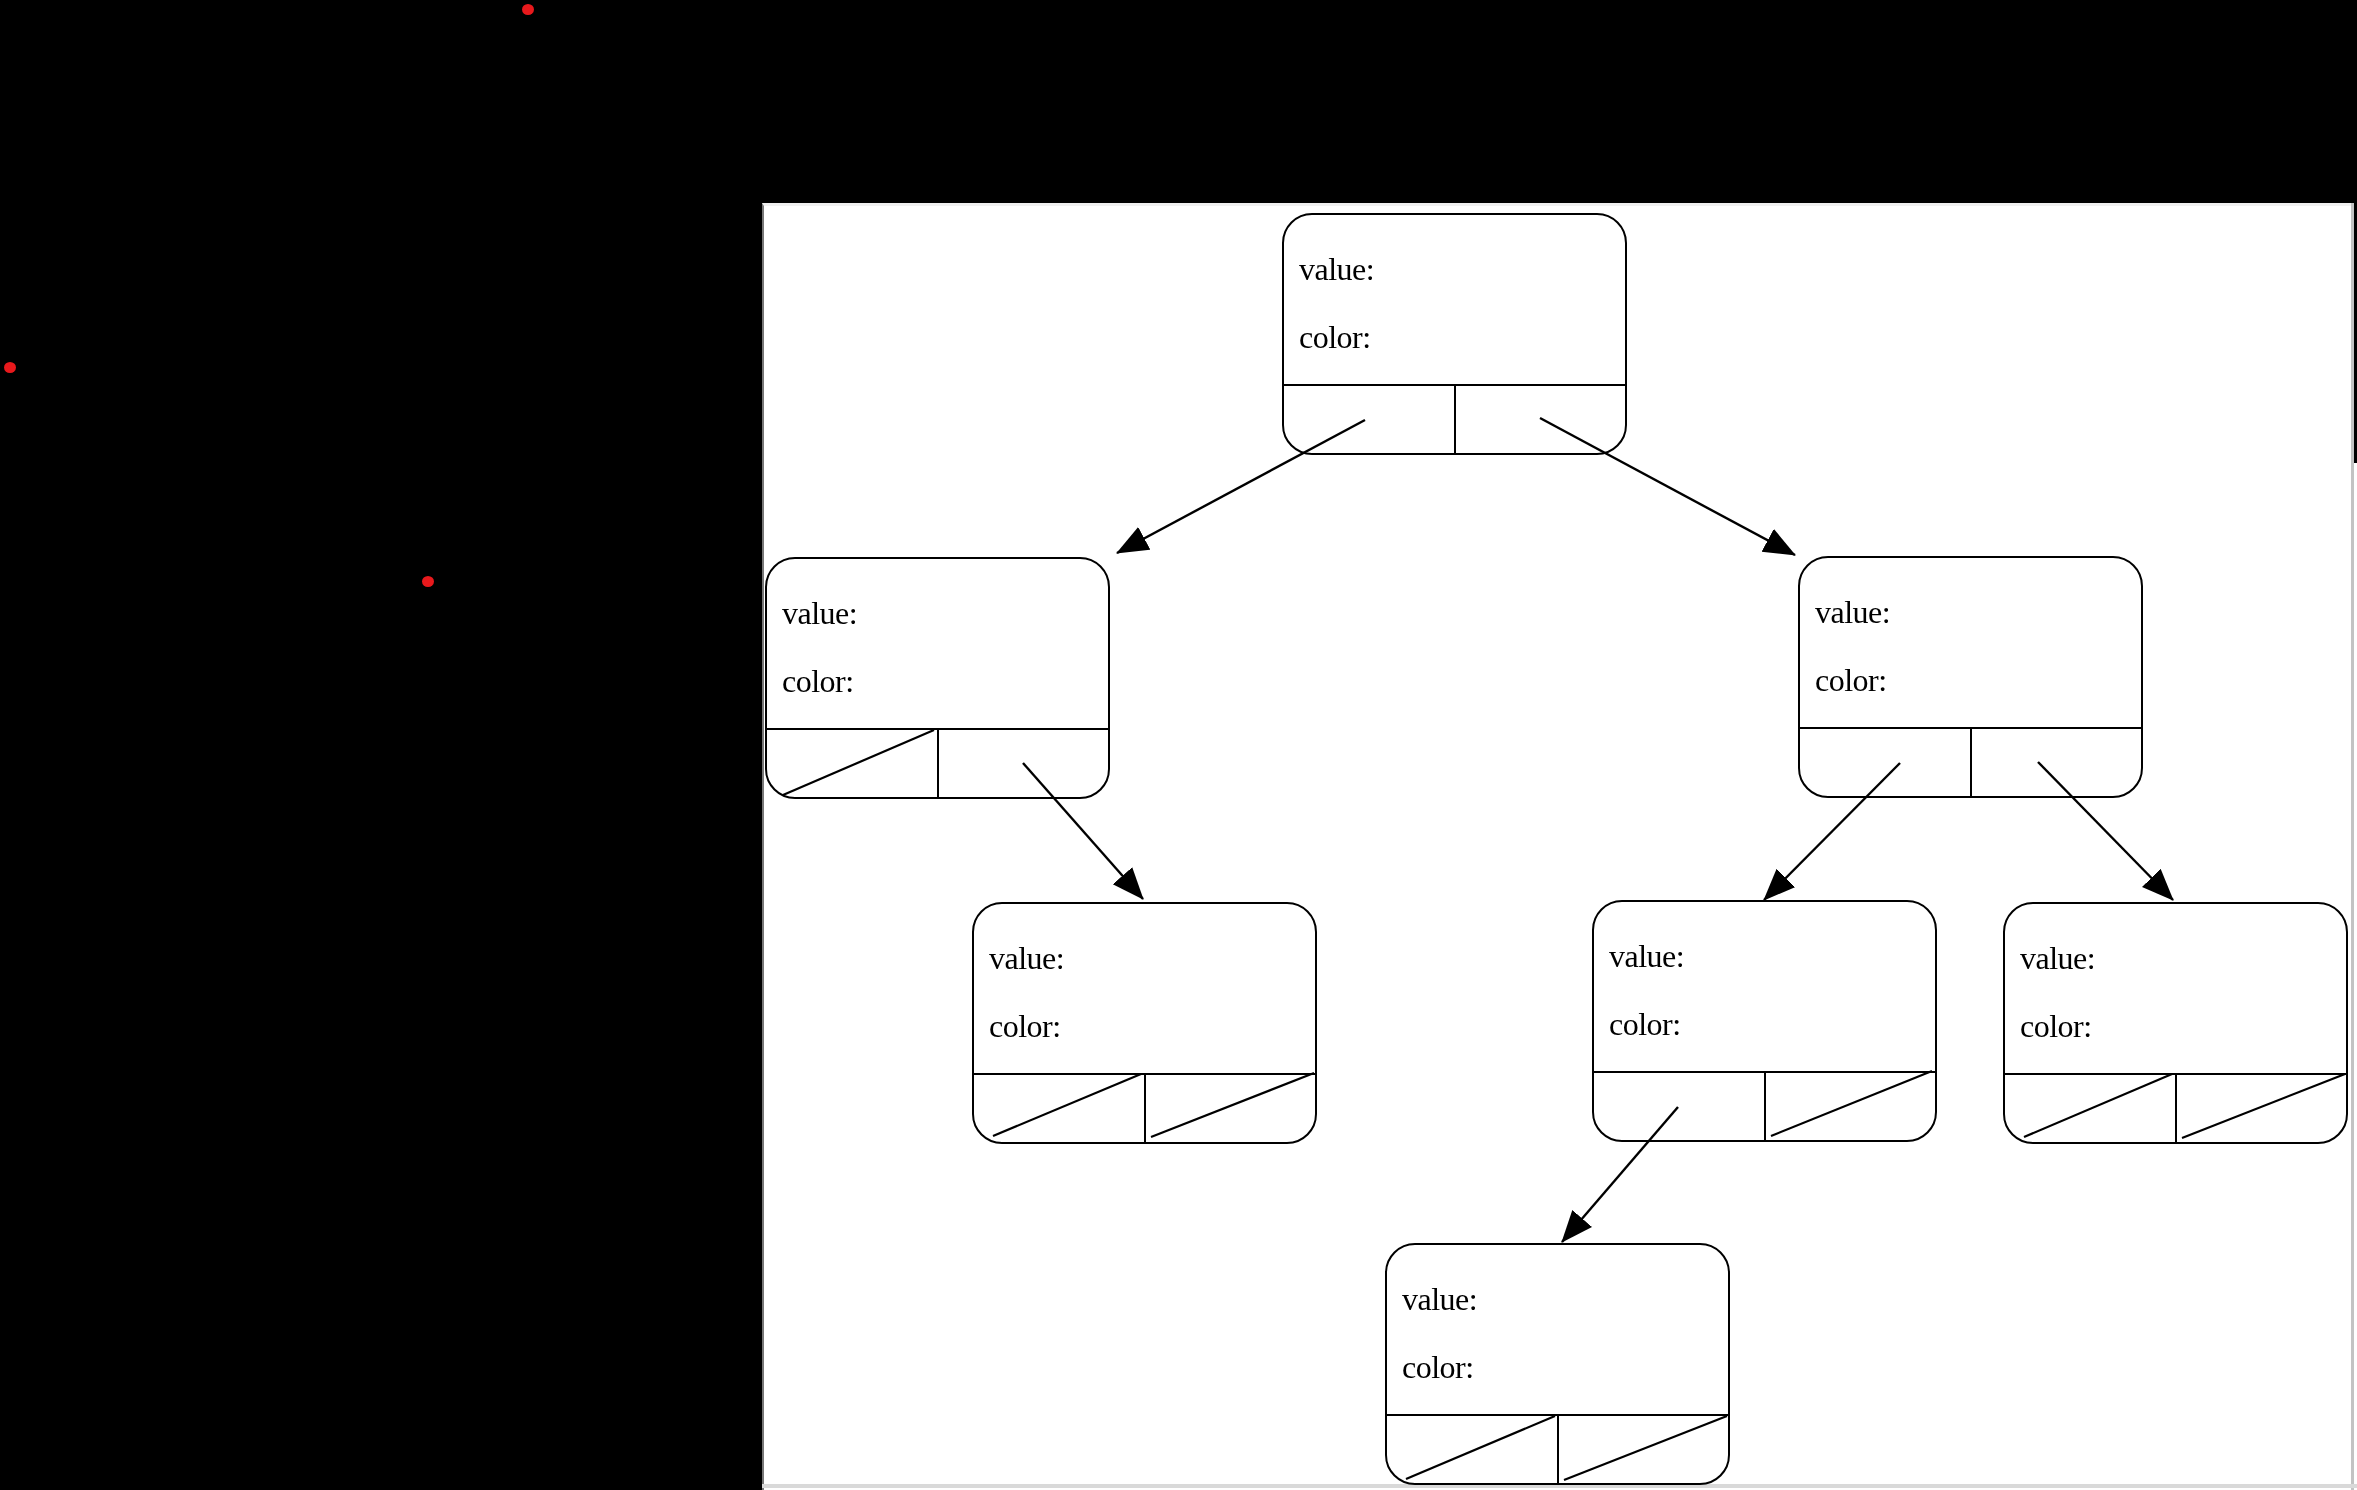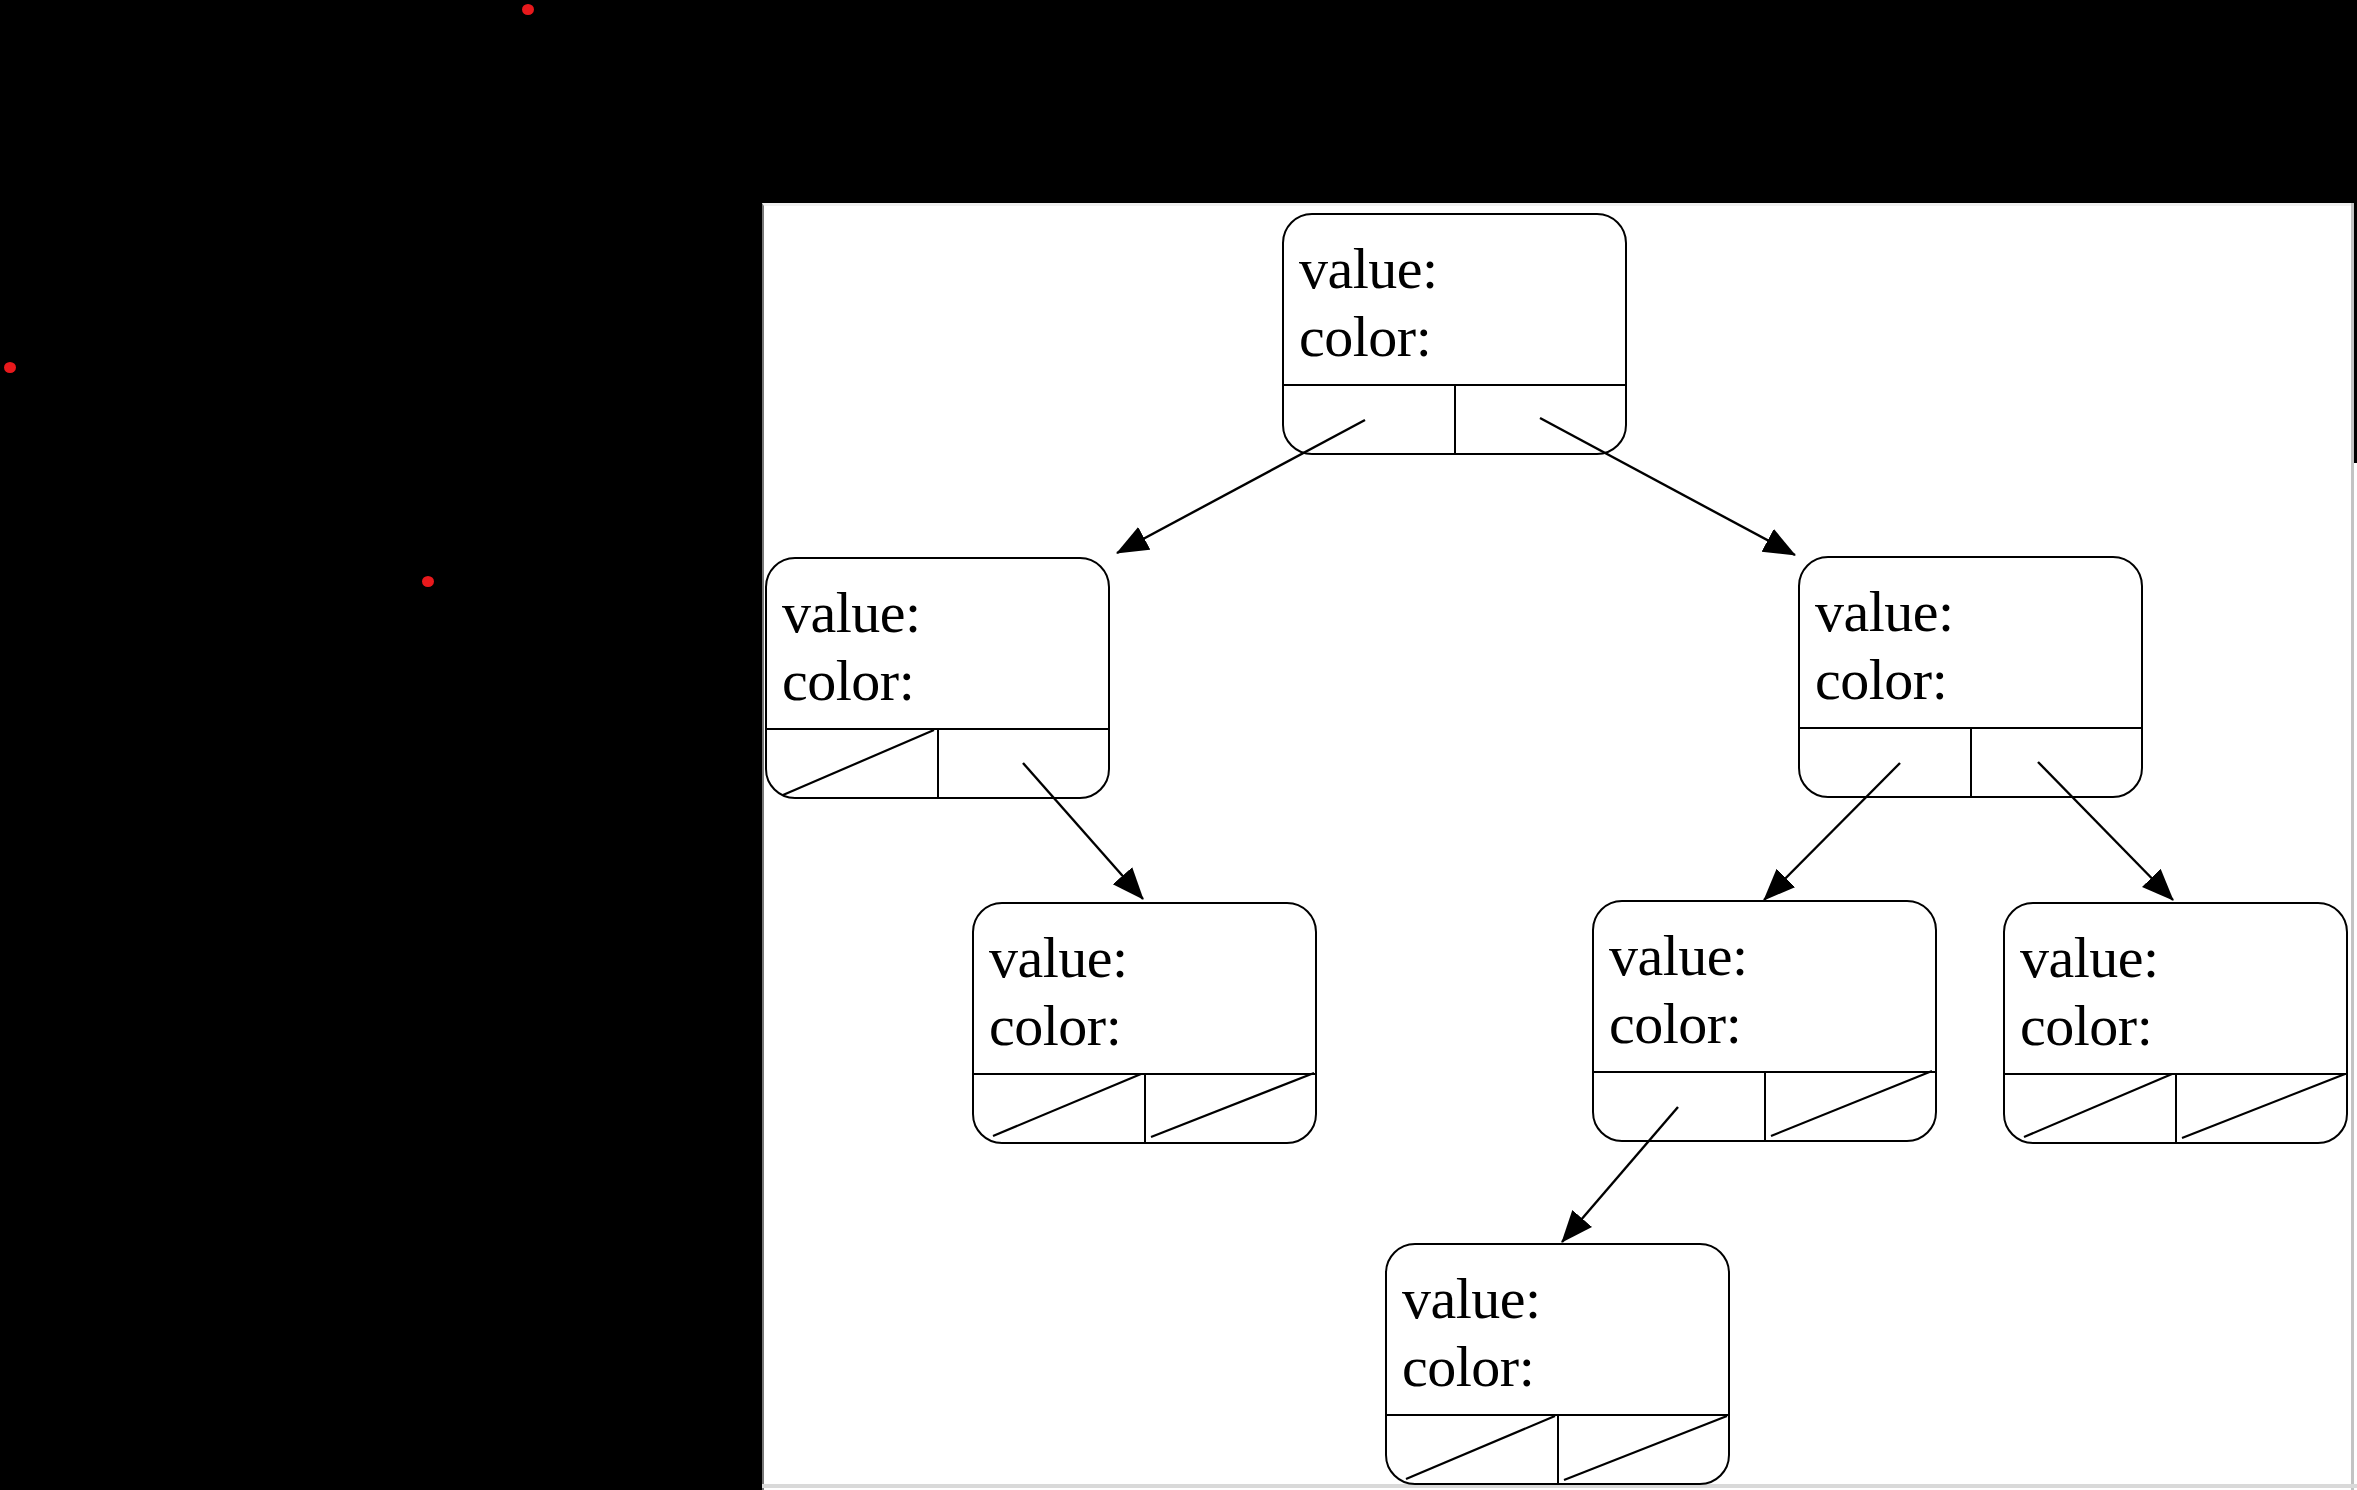--- a/index.html
+++ b/index.html
@@ -13,21 +13,21 @@
   #panel-top-right-sliver{position:absolute;left:2354px;top:203px;width:3px;height:260px;background:#000;}
   #panel-bottom-strip{position:absolute;left:762px;top:1484px;width:1595px;height:4px;background:#d9d9d9;}
   
   .red-dot{position:absolute;width:12px;height:11px;border-radius:50%;background:#e8191c;}
   #dot-top{left:522px;top:4px;}
   #dot-left-upper{left:4px;top:362px;}
   #dot-left-lower{left:422px;top:576px;}
   
   .node{position:absolute;width:345px;height:242px;box-sizing:border-box;
         border:2.5px solid #000;border-radius:30px;background:#fff;overflow:hidden;z-index:1;}
-  .fields{padding:20px 0 0 15px;font-size:58px;line-height:68px;color:#000;letter-spacing:-0.5px;}
+  .fields{padding:20px 0 0 15px;font-size:32px;line-height:68px;color:#000;letter-spacing:-0.5px;}
   .ptr-row{position:absolute;left:0;right:0;top:169px;bottom:0;border-top:2.5px solid #000;display:flex;}
   .cell{flex:1;}
   .cell.right{border-left:2.5px solid #000;}
   #node-root{left:1282px;top:213px;}
   #node-l{left:765px;top:557px;}
   #node-r{left:1798px;top:556px;}
   #node-lr{left:972px;top:902px;}
   #node-rl{left:1592px;top:900px;}
   #node-rr{left:2003px;top:902px;}
   #node-rll{left:1385px;top:1243px;}

